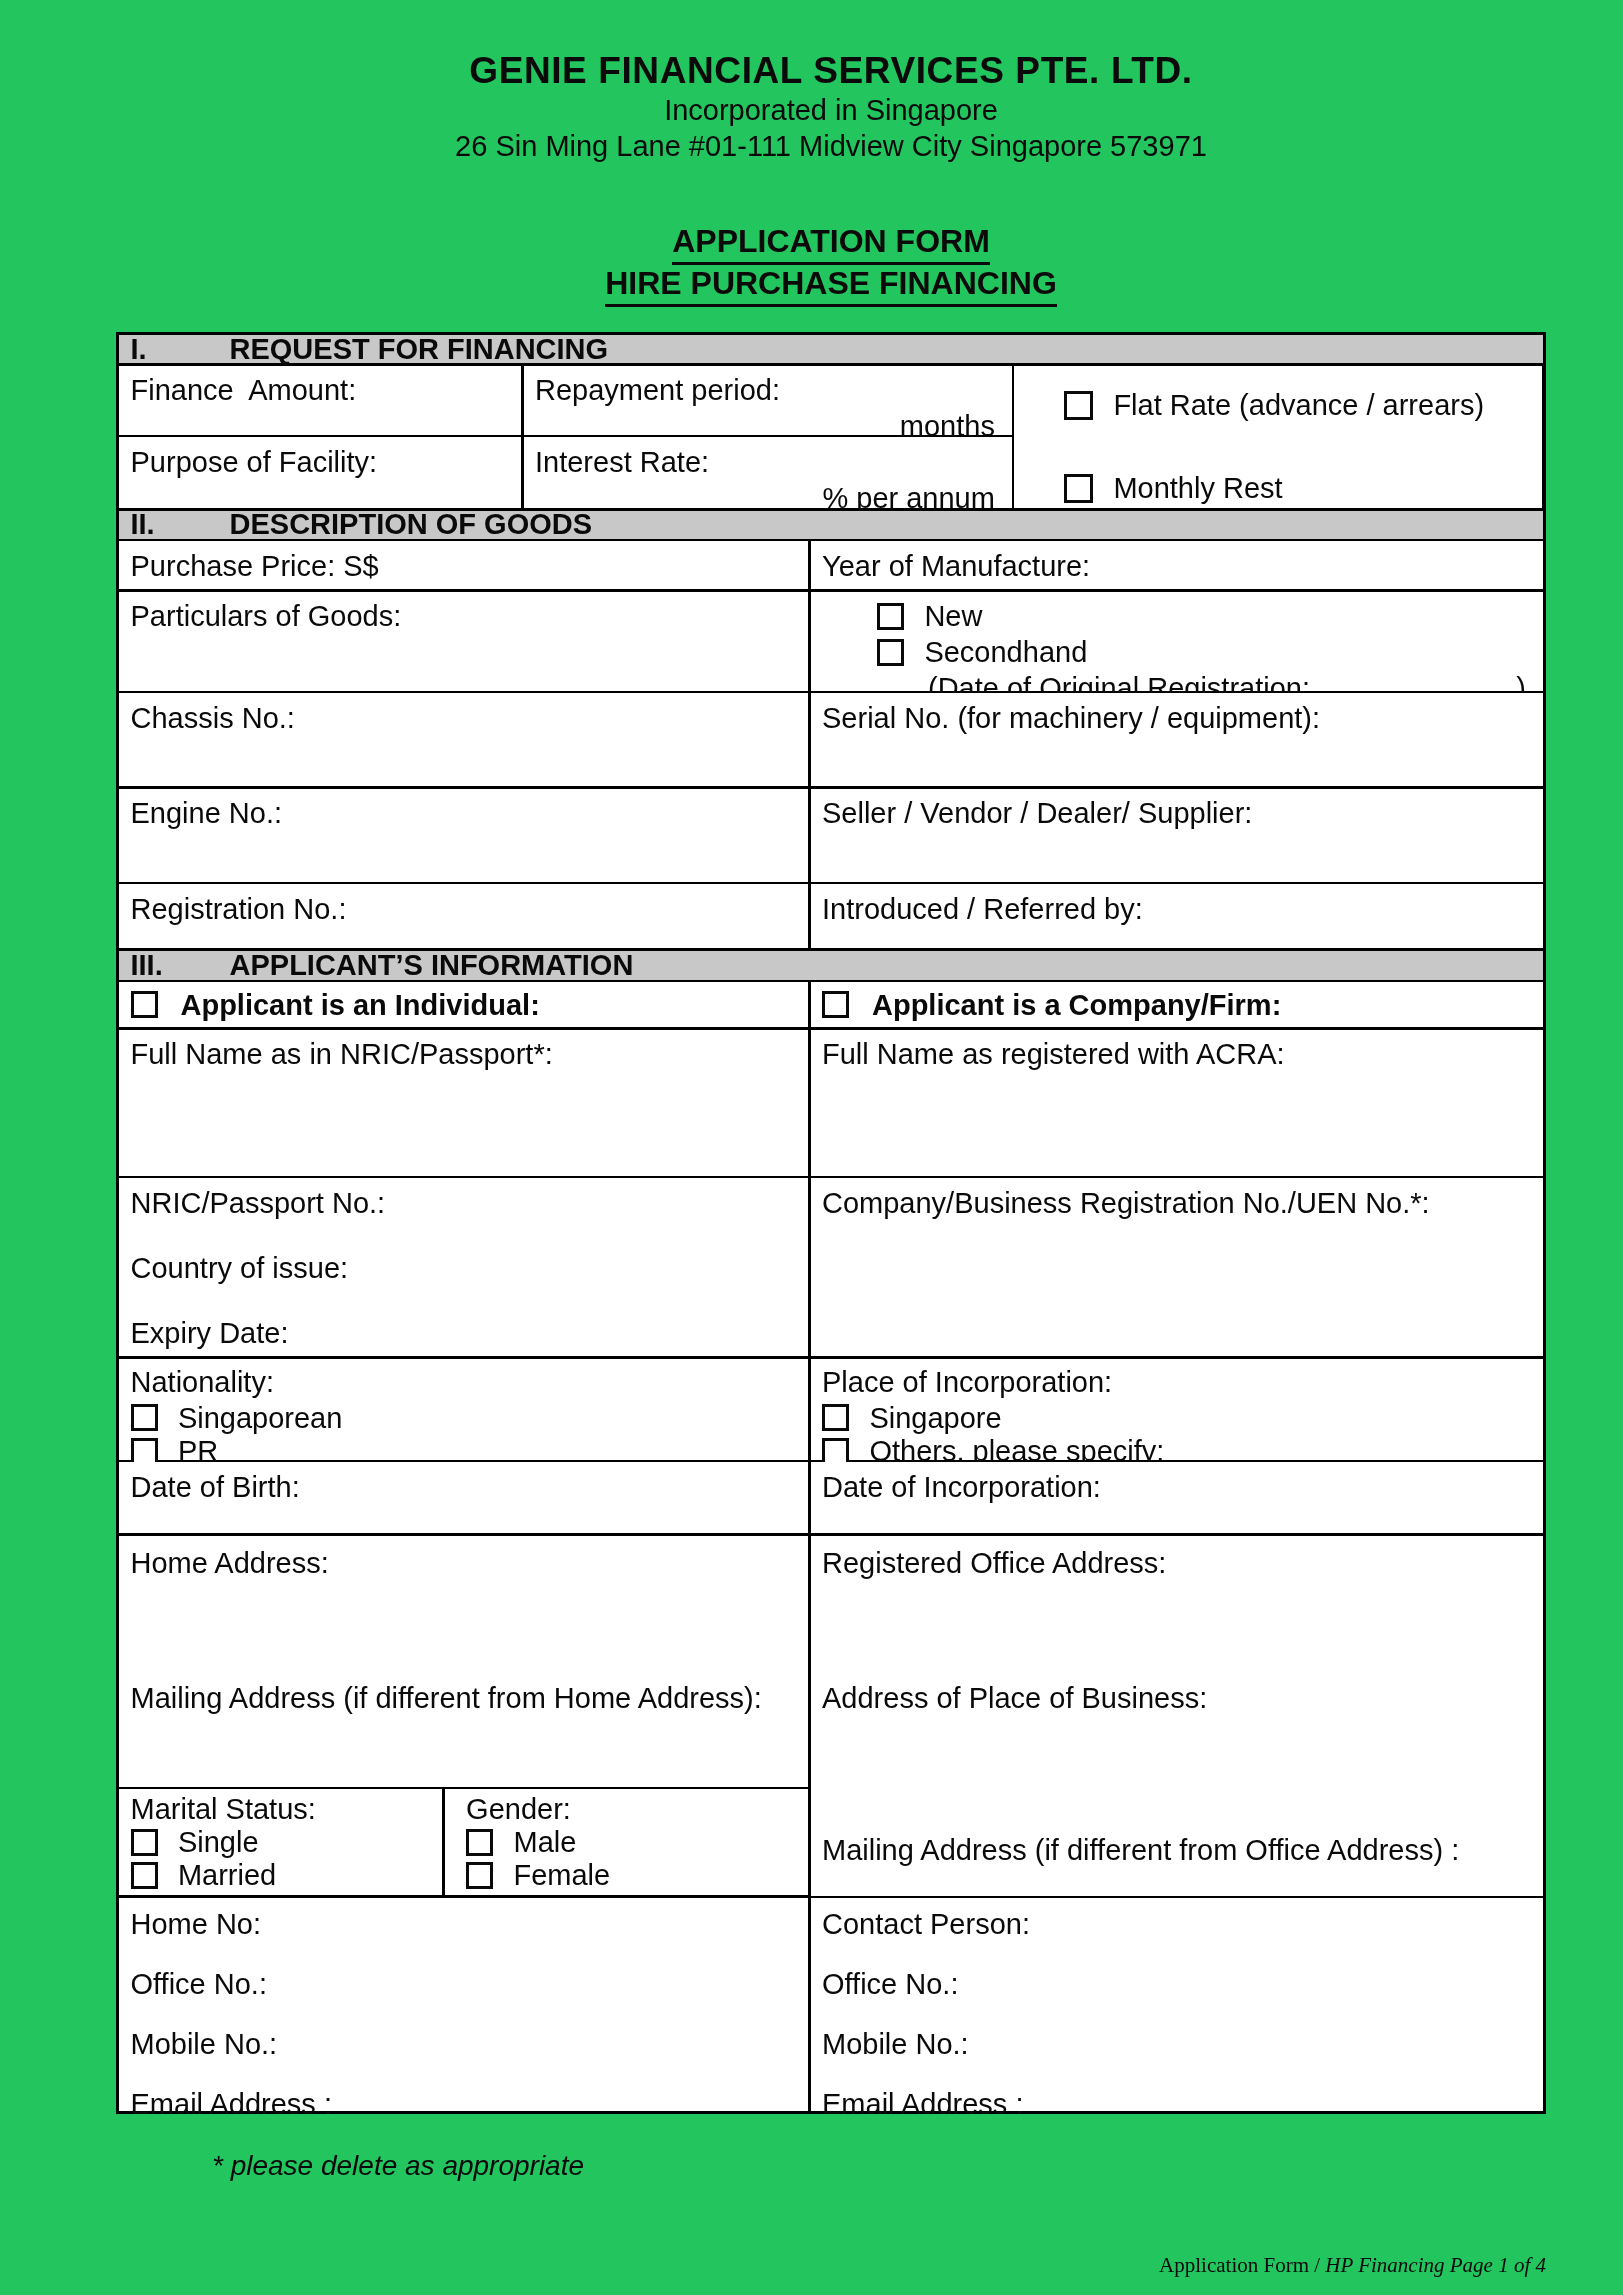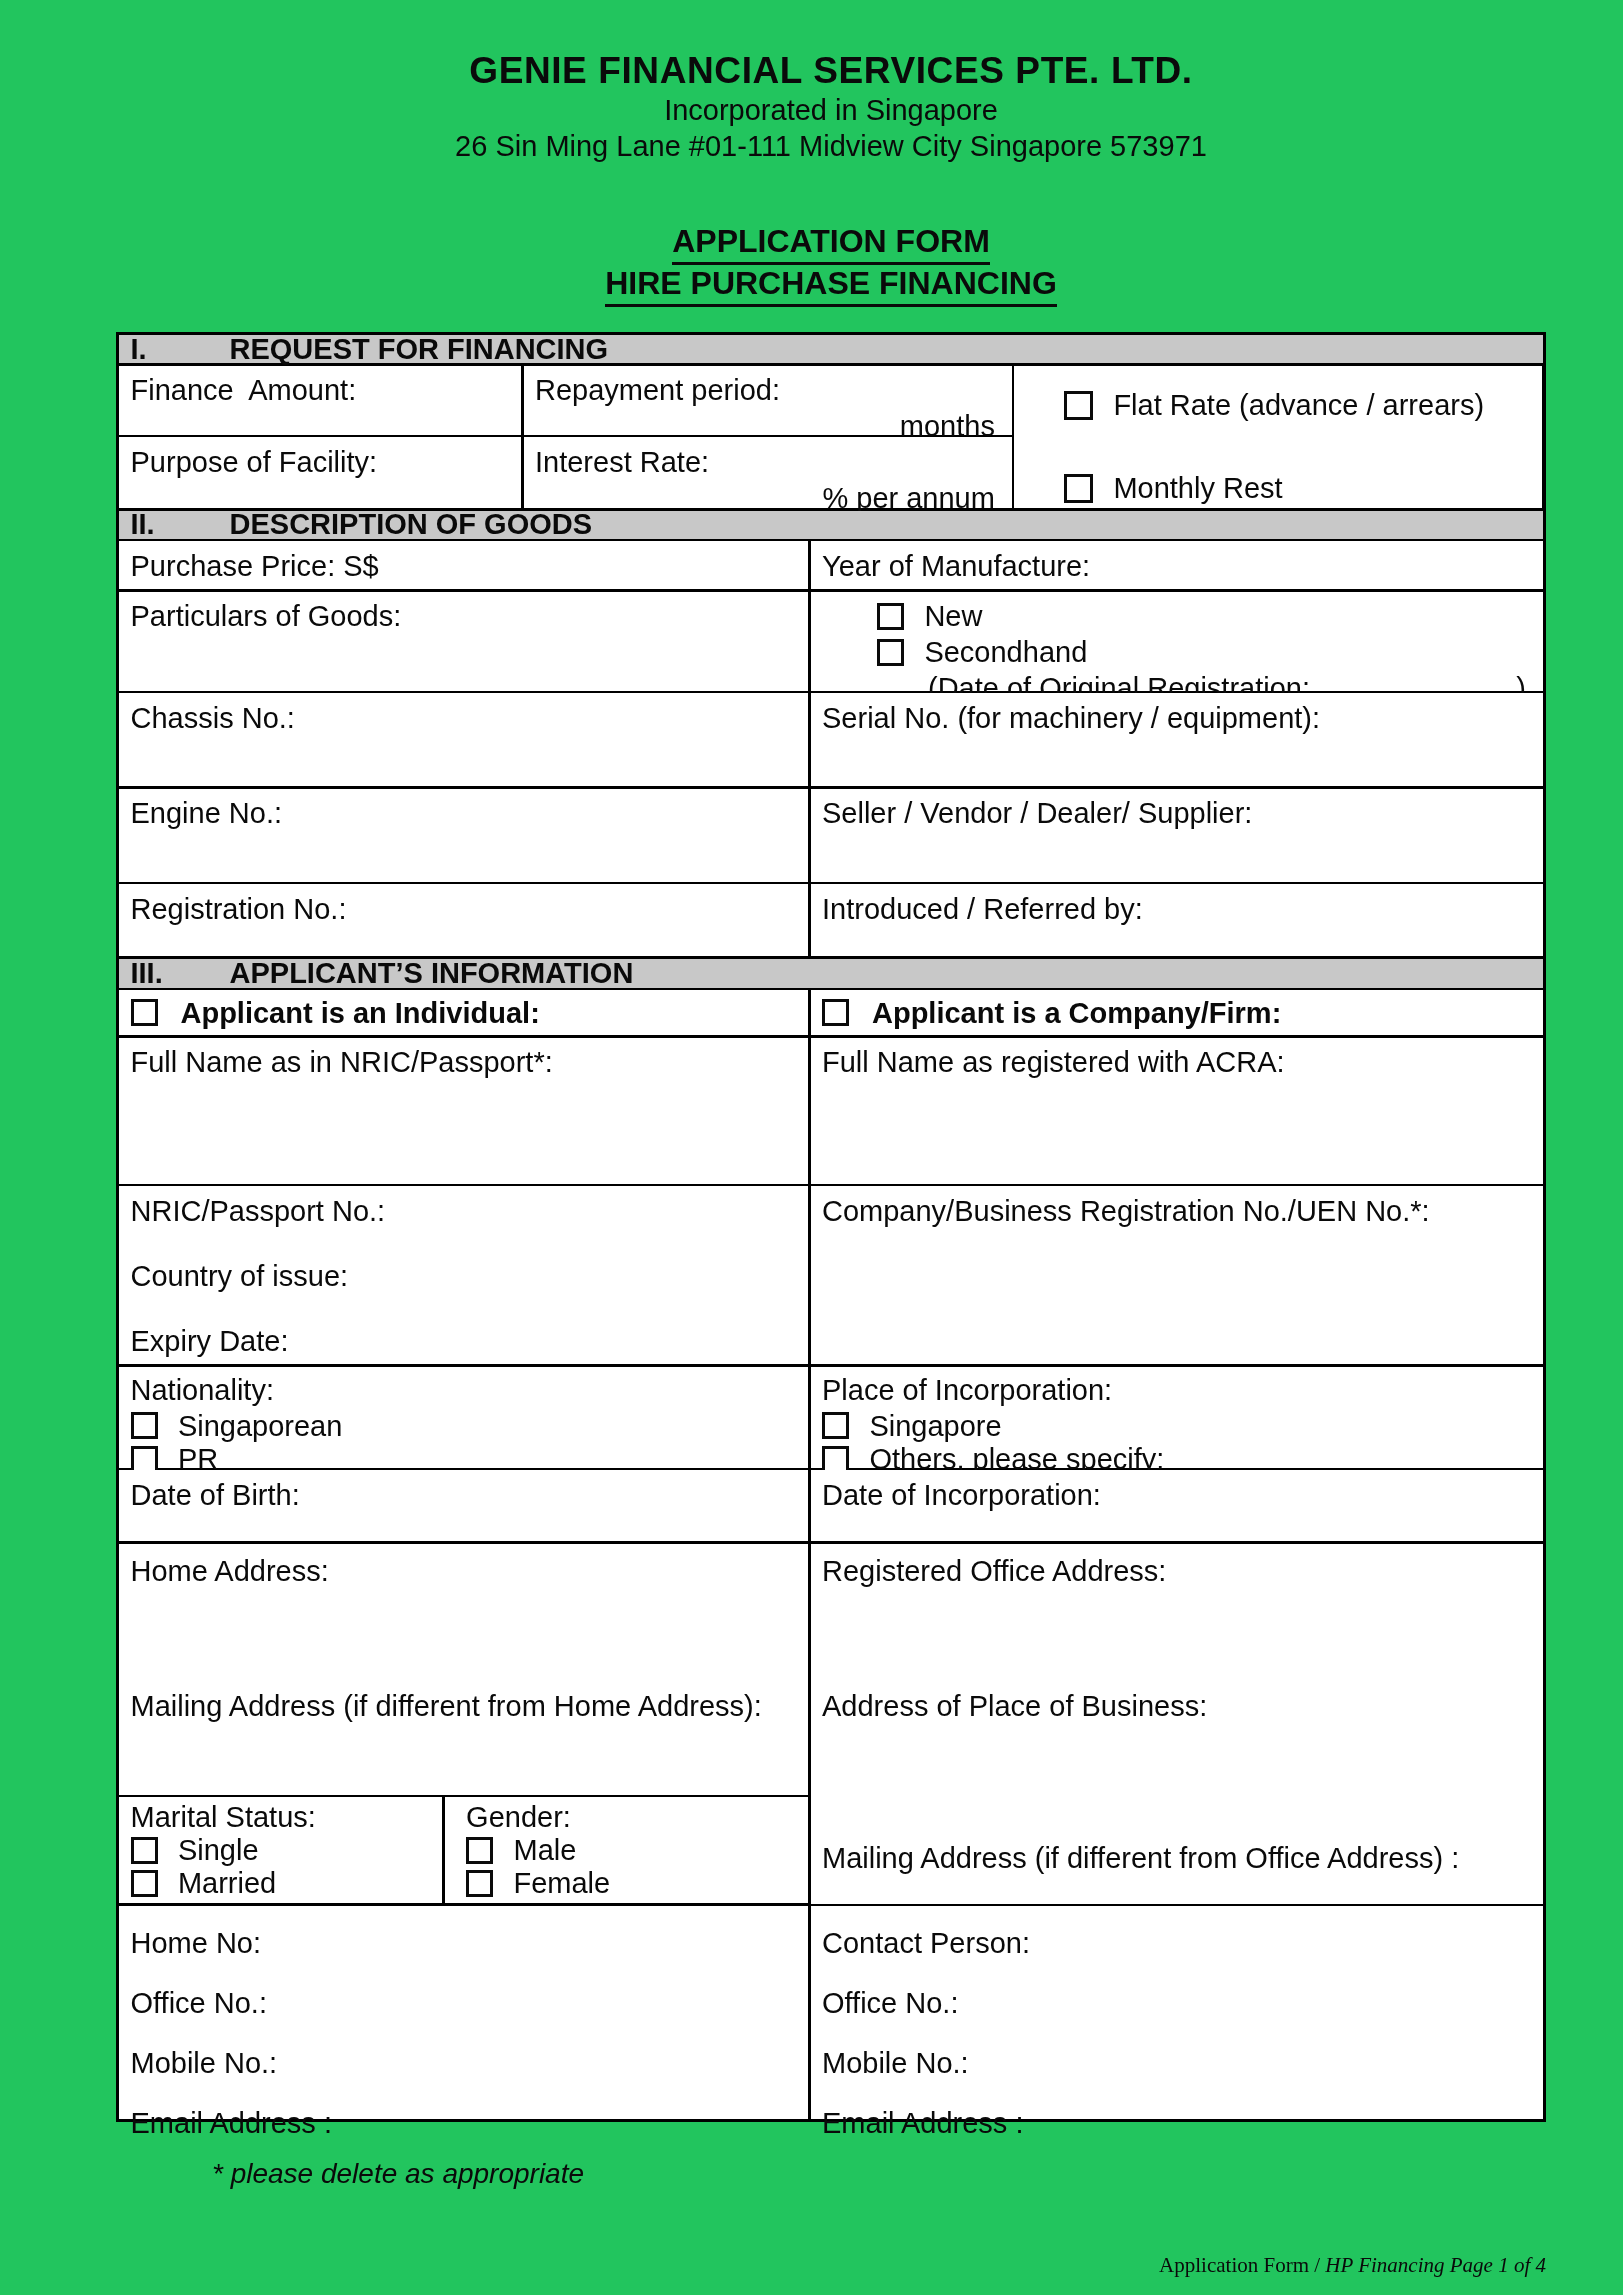--- a/index.html
+++ b/index.html
@@ -31,21 +31,21 @@
   .vstack { display:flex; flex-direction:column; gap:2.5px; }
   .cell { background:#fff; box-sizing:border-box; padding:6.4px 11.5px; font-size:29px; line-height:36px; }
   .band { background:#c8c8c8; box-sizing:border-box; display:flex; align-items:center; height:28px; padding-left:11.5px; font-size:29px; font-weight:bold; }
   .band .num { width:99px; flex:none; }
   
   .w1 { width:402px; flex:none; }  .w2 { width:488px; flex:none; }  .w3 { width:528px; flex:none; }
   .wL { width:689px; flex:none; } .wR { width:732px; flex:none; }
   .wm1 { width:323px; flex:none; } .wm2 { width:363px; flex:none; }
   
   .h108{height:69px} .h112{height:71px} .h88{height:48px} .h156{height:99px}
-  .h146{height:93px} .h138{height:72px} .h71{height:45px} .h230{height:146px}
+  .h146{height:93px} .h138{height:64px} .h71{height:45px} .h230{height:146px}
   .h280{height:178px} .h201{height:101px} .h167{height:106px} .h394{height:251px}
   .h565{height:360px} .h334{height:213px} .h45{height:29px}
   .lbl { white-space:pre-wrap; }
   
   .cb { box-sizing:border-box; width:29px; height:29px; border:3.2px solid #0a0a0a; background:#fff; display:inline-block; flex:none; }
   .cb.sm { width:27px; height:27px; }
   .cbrow { display:flex; align-items:center; gap:20.4px; }
   
   .duo { display:flex; flex-direction:column; justify-content:space-between; padding:6.4px 16.6px 6.4px 11.5px; }
   .duo .unit { align-self:flex-end; }
@@ -55,21 +55,21 @@
   .goodscell .dateline { margin-left:106px; display:flex; justify-content:space-between; }
   .applicant { display:flex; align-items:center; gap:23px; padding:0 11.5px; font-weight:bold; }
   .natcell { padding:5.1px 11.5px; }
   .natcell .cbrow { height:31px; margin-top:2.5px; }
   .mgcell { padding:3.8px 11.5px; line-height:33px; }
   .mgcell .cbrow { height:33px; }
   .gender-pad { padding-left:21.6px; }
   .stacked span { display:block; }
   .nric-stack span { margin-bottom:29px; }
   .addr1 { margin-top:0; } .addr2 { margin-top:99px; } .addr3 { margin-top:116px; }
-  .contact-stack { padding-top:19px; }
+  .contact-stack { padding-top:8px; }
   .contact-stack span { margin-bottom:24px; }
   
   .note { margin:36px 0 0 212px; font-size:28px; font-style:italic; }
   .page-footer { position:absolute; right:77px; top:2253px; font-family:"Liberation Serif", serif; font-size:21px; }
   .page-footer .it { font-style:italic; }
 </style>
 </head>
 <body>
 
 <div class="page">

